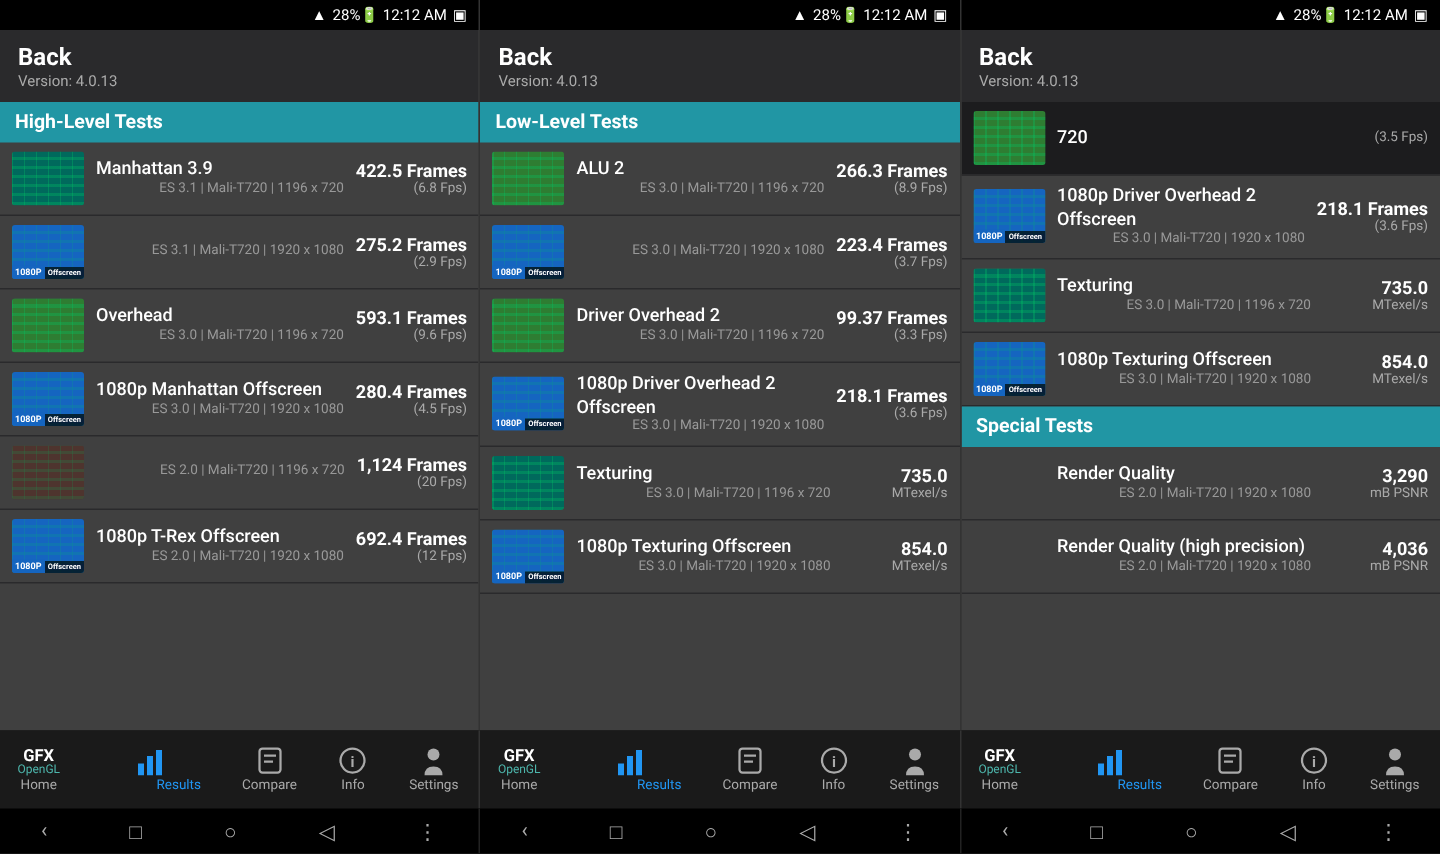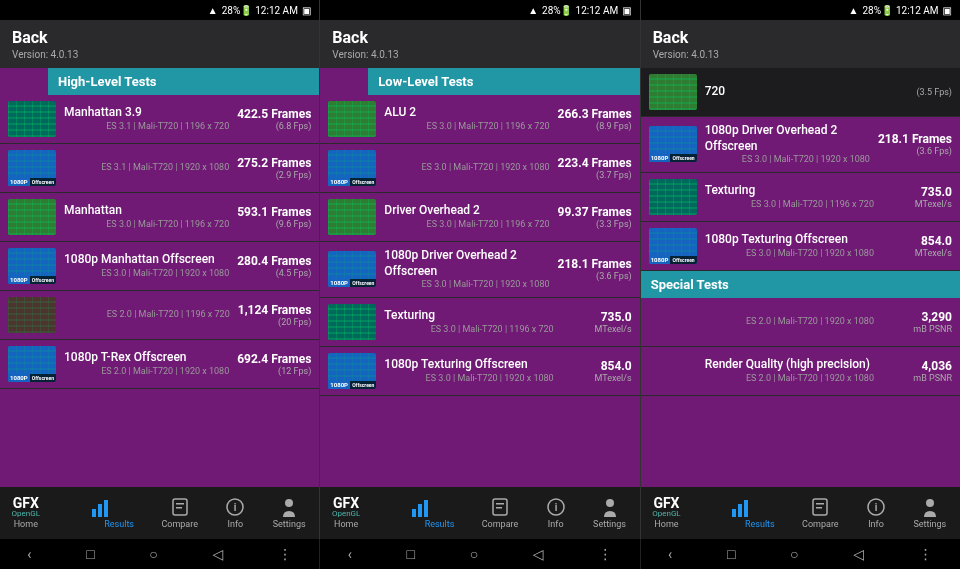--- a/index.html
+++ b/index.html
@@ -37,21 +37,21 @@
       flex: 1;
       display: flex;
       overflow: hidden;
     }
 
     
     .panel {
       flex: 1;
       display: flex;
       flex-direction: column;
-      background: #701a75;
+      background: #404040;
       border-right: 1px solid #333;
       overflow: hidden;
     }
     .panel:last-child { border-right: none; }
 
     
     .panel-header {
       background: #2a2a2c;
       padding: 8px 12px;
       display: flex;
@@ -68,21 +68,20 @@
       color: #aaa;
     }
 
     
     .section-header {
       background: #2196a4;
       padding: 6px 10px;
       font-size: 13px;
       font-weight: bold;
       color: #fff;
-      margin-left: 48px;
     }
 
     
     .panel-content {
       flex: 1;
       overflow-y: auto;
       overflow-x: hidden;
     }
     .panel-content::-webkit-scrollbar { width: 3px; }
     .panel-content::-webkit-scrollbar-track { background: #1c1c1e; }
@@ -242,21 +241,21 @@
       cursor: pointer;
     }
 
     
     .gfx-logo {
       display: flex;
       flex-direction: column;
       align-items: center;
       line-height: 1;
     }
-    .gfx-text { font-size: 14px; font-weight: bold; color: #fff; }
+    .gfx-text { font-size: 11px; font-weight: bold; color: #fff; }
     .gfx-sub { font-size: 8px; color: #4db6ac; }
 
     
     .special-section-header {
       background: #2196a4;
       padding: 6px 10px;
       font-size: 13px;
       font-weight: bold;
       color: #fff;
     }
@@ -336,21 +335,21 @@
         </div>
       </div>
 
       <div class="test-item">
         <div class="test-thumb">
           <div class="test-thumb-inner bg-green">
             <div class="thumb-grid"></div>
           </div>
         </div>
         <div class="test-info">
-          <div class="test-name">Manhattan</div>
+          <div class="test-name">Overhead</div>
           <div class="test-desc">ES 3.0 | Mali-T720 | 1196 x 720</div>
         </div>
         <div class="test-score">
           <span class="test-score-value">593.1 Frames</span>
           <span class="test-score-unit">(9.6 Fps)</span>
         </div>
       </div>
 
       <div class="test-item">
         <div class="test-thumb">
@@ -595,20 +594,21 @@
 
       <div class="test-item">
         <div class="test-thumb">
           <div class="test-thumb-inner render-mp" style="background:#111; flex-direction:column; gap:0;">
             <span style="font-size:7px; color:#4caf50; font-weight:bold; line-height:1.1;">RENDER</span>
             <span style="font-size:11px; color:#4caf50; font-weight:bold; line-height:1;">MP</span>
             <span style="font-size:6px; color:#aaa; line-height:1.1;">QUALITY</span>
           </div>
         </div>
         <div class="test-info">
+          <div class="test-name">Render Quality</div>
           <div class="test-desc">ES 2.0 | Mali-T720 | 1920 x 1080</div>
         </div>
         <div class="test-score">
           <span class="test-score-value">3,290</span>
           <span class="test-score-unit">mB PSNR</span>
         </div>
       </div>
 
       <div class="test-item">
         <div class="test-thumb">

